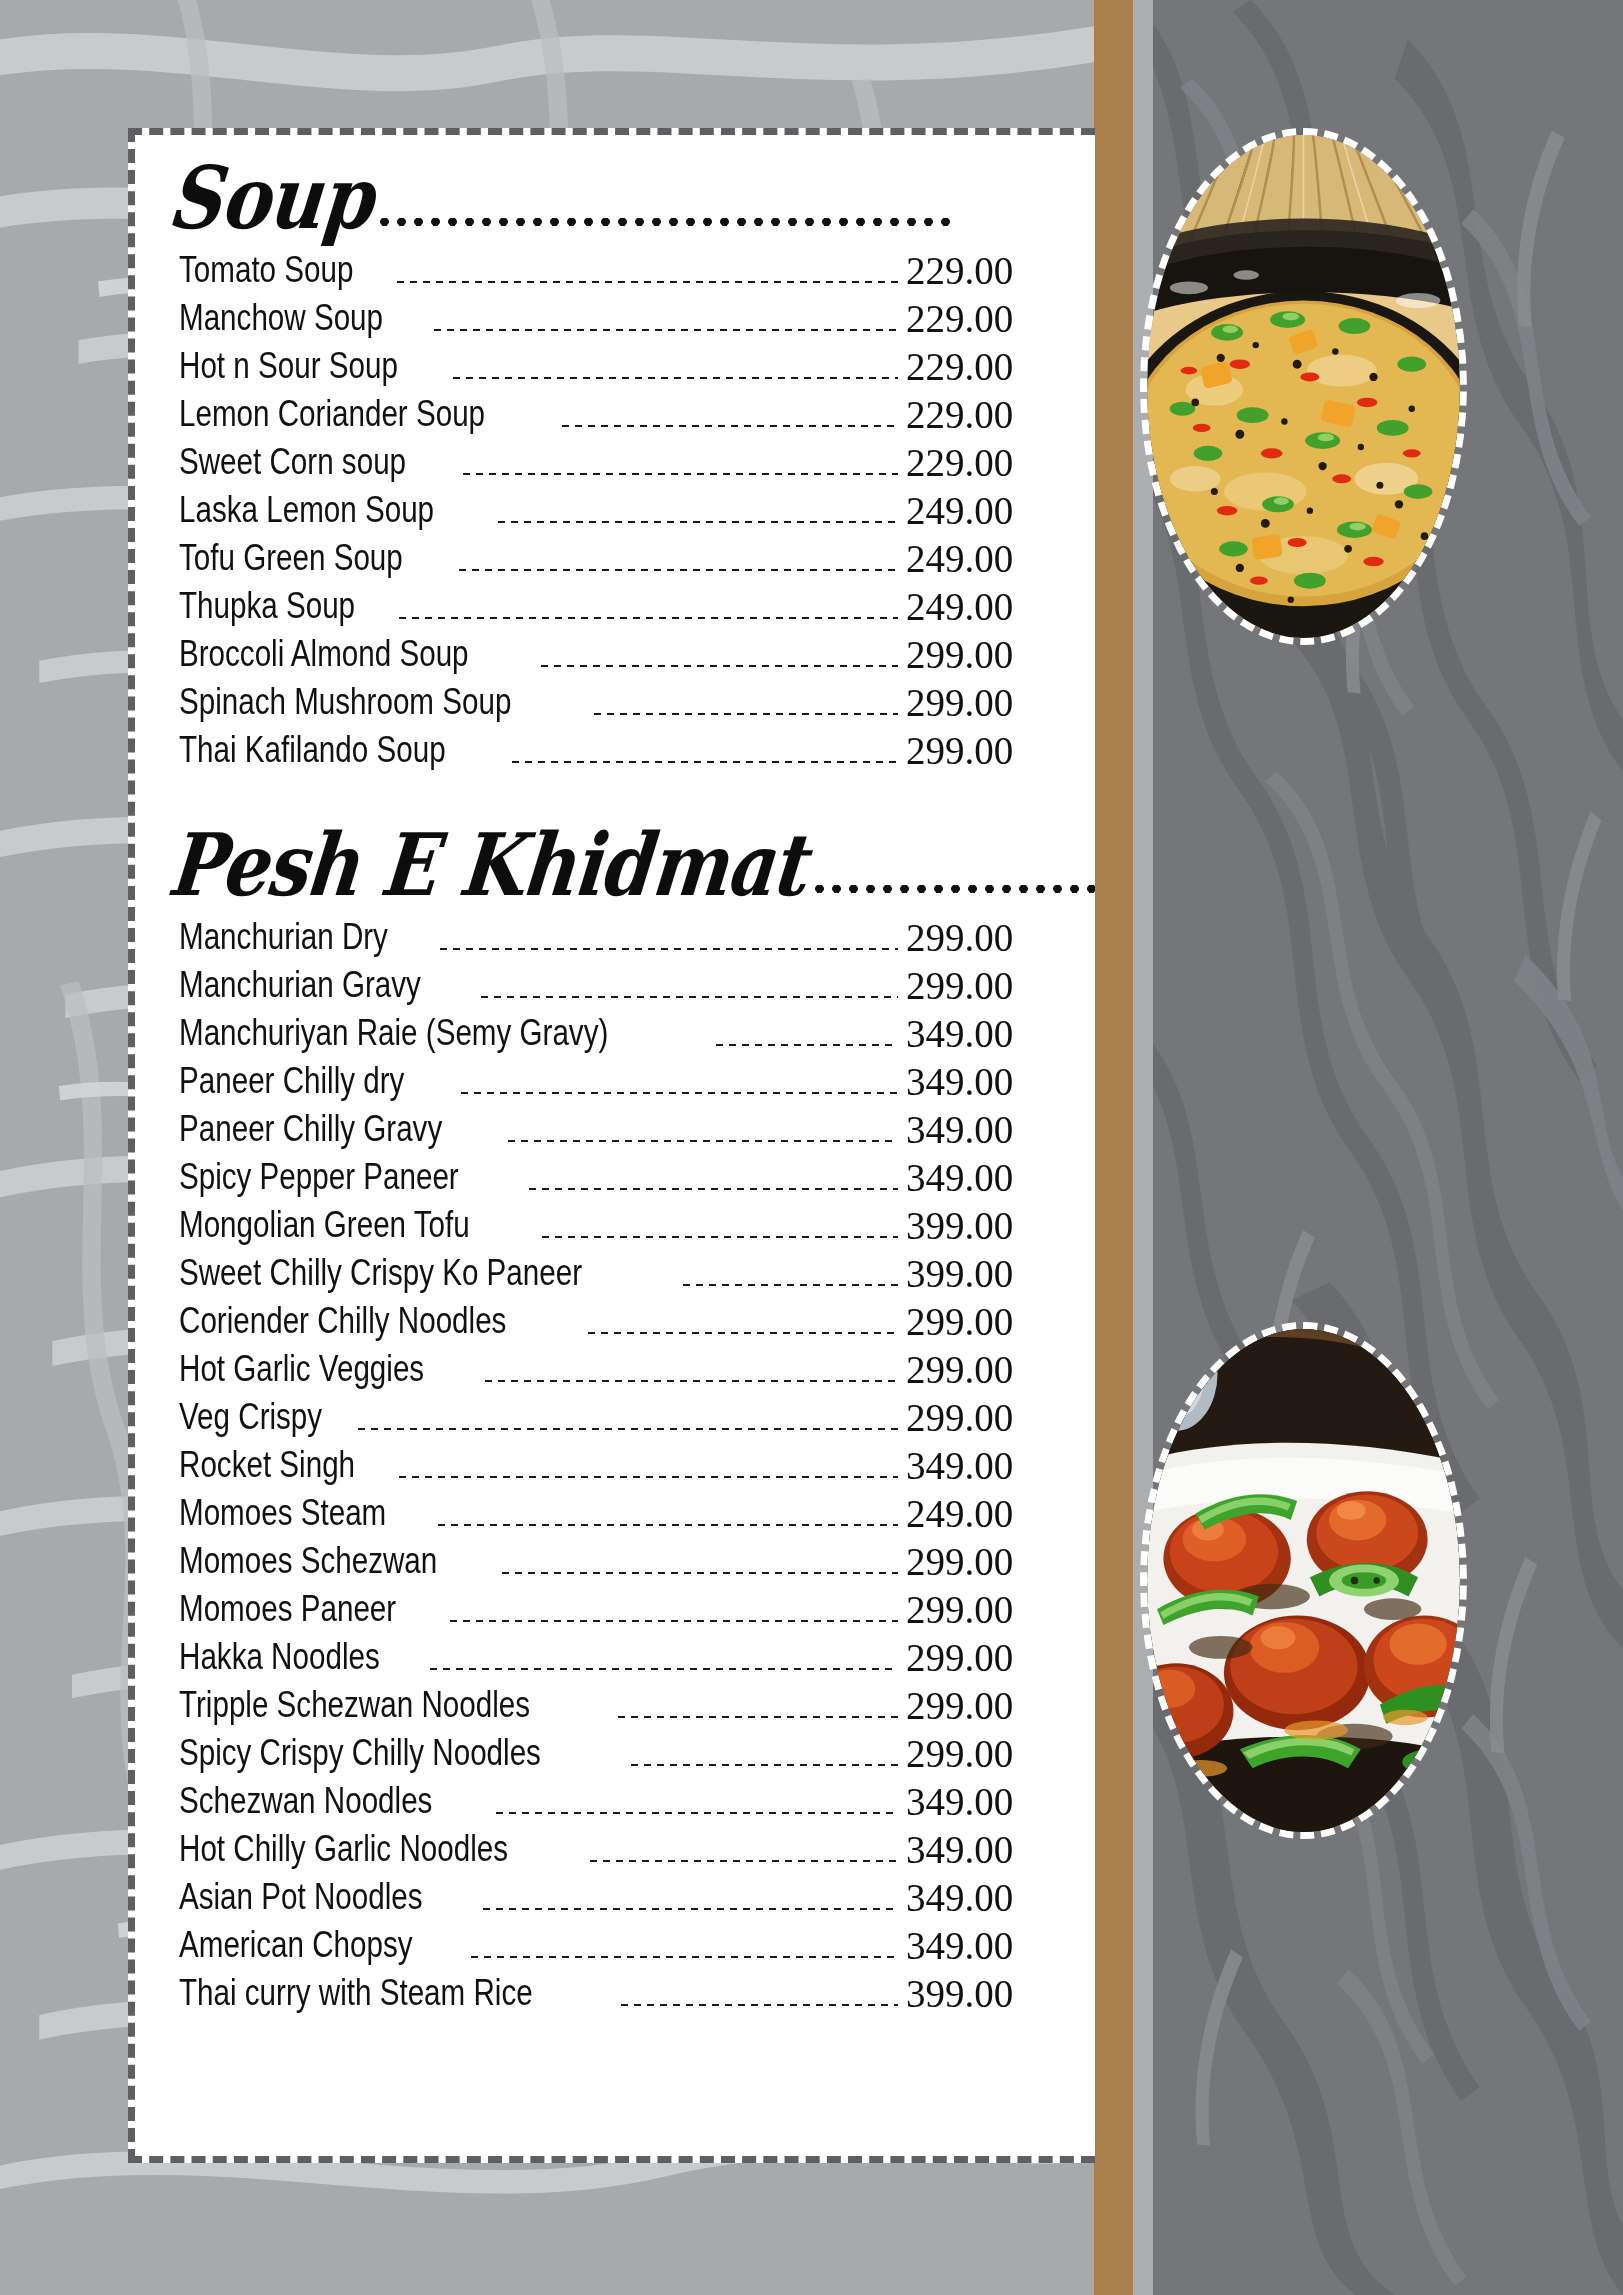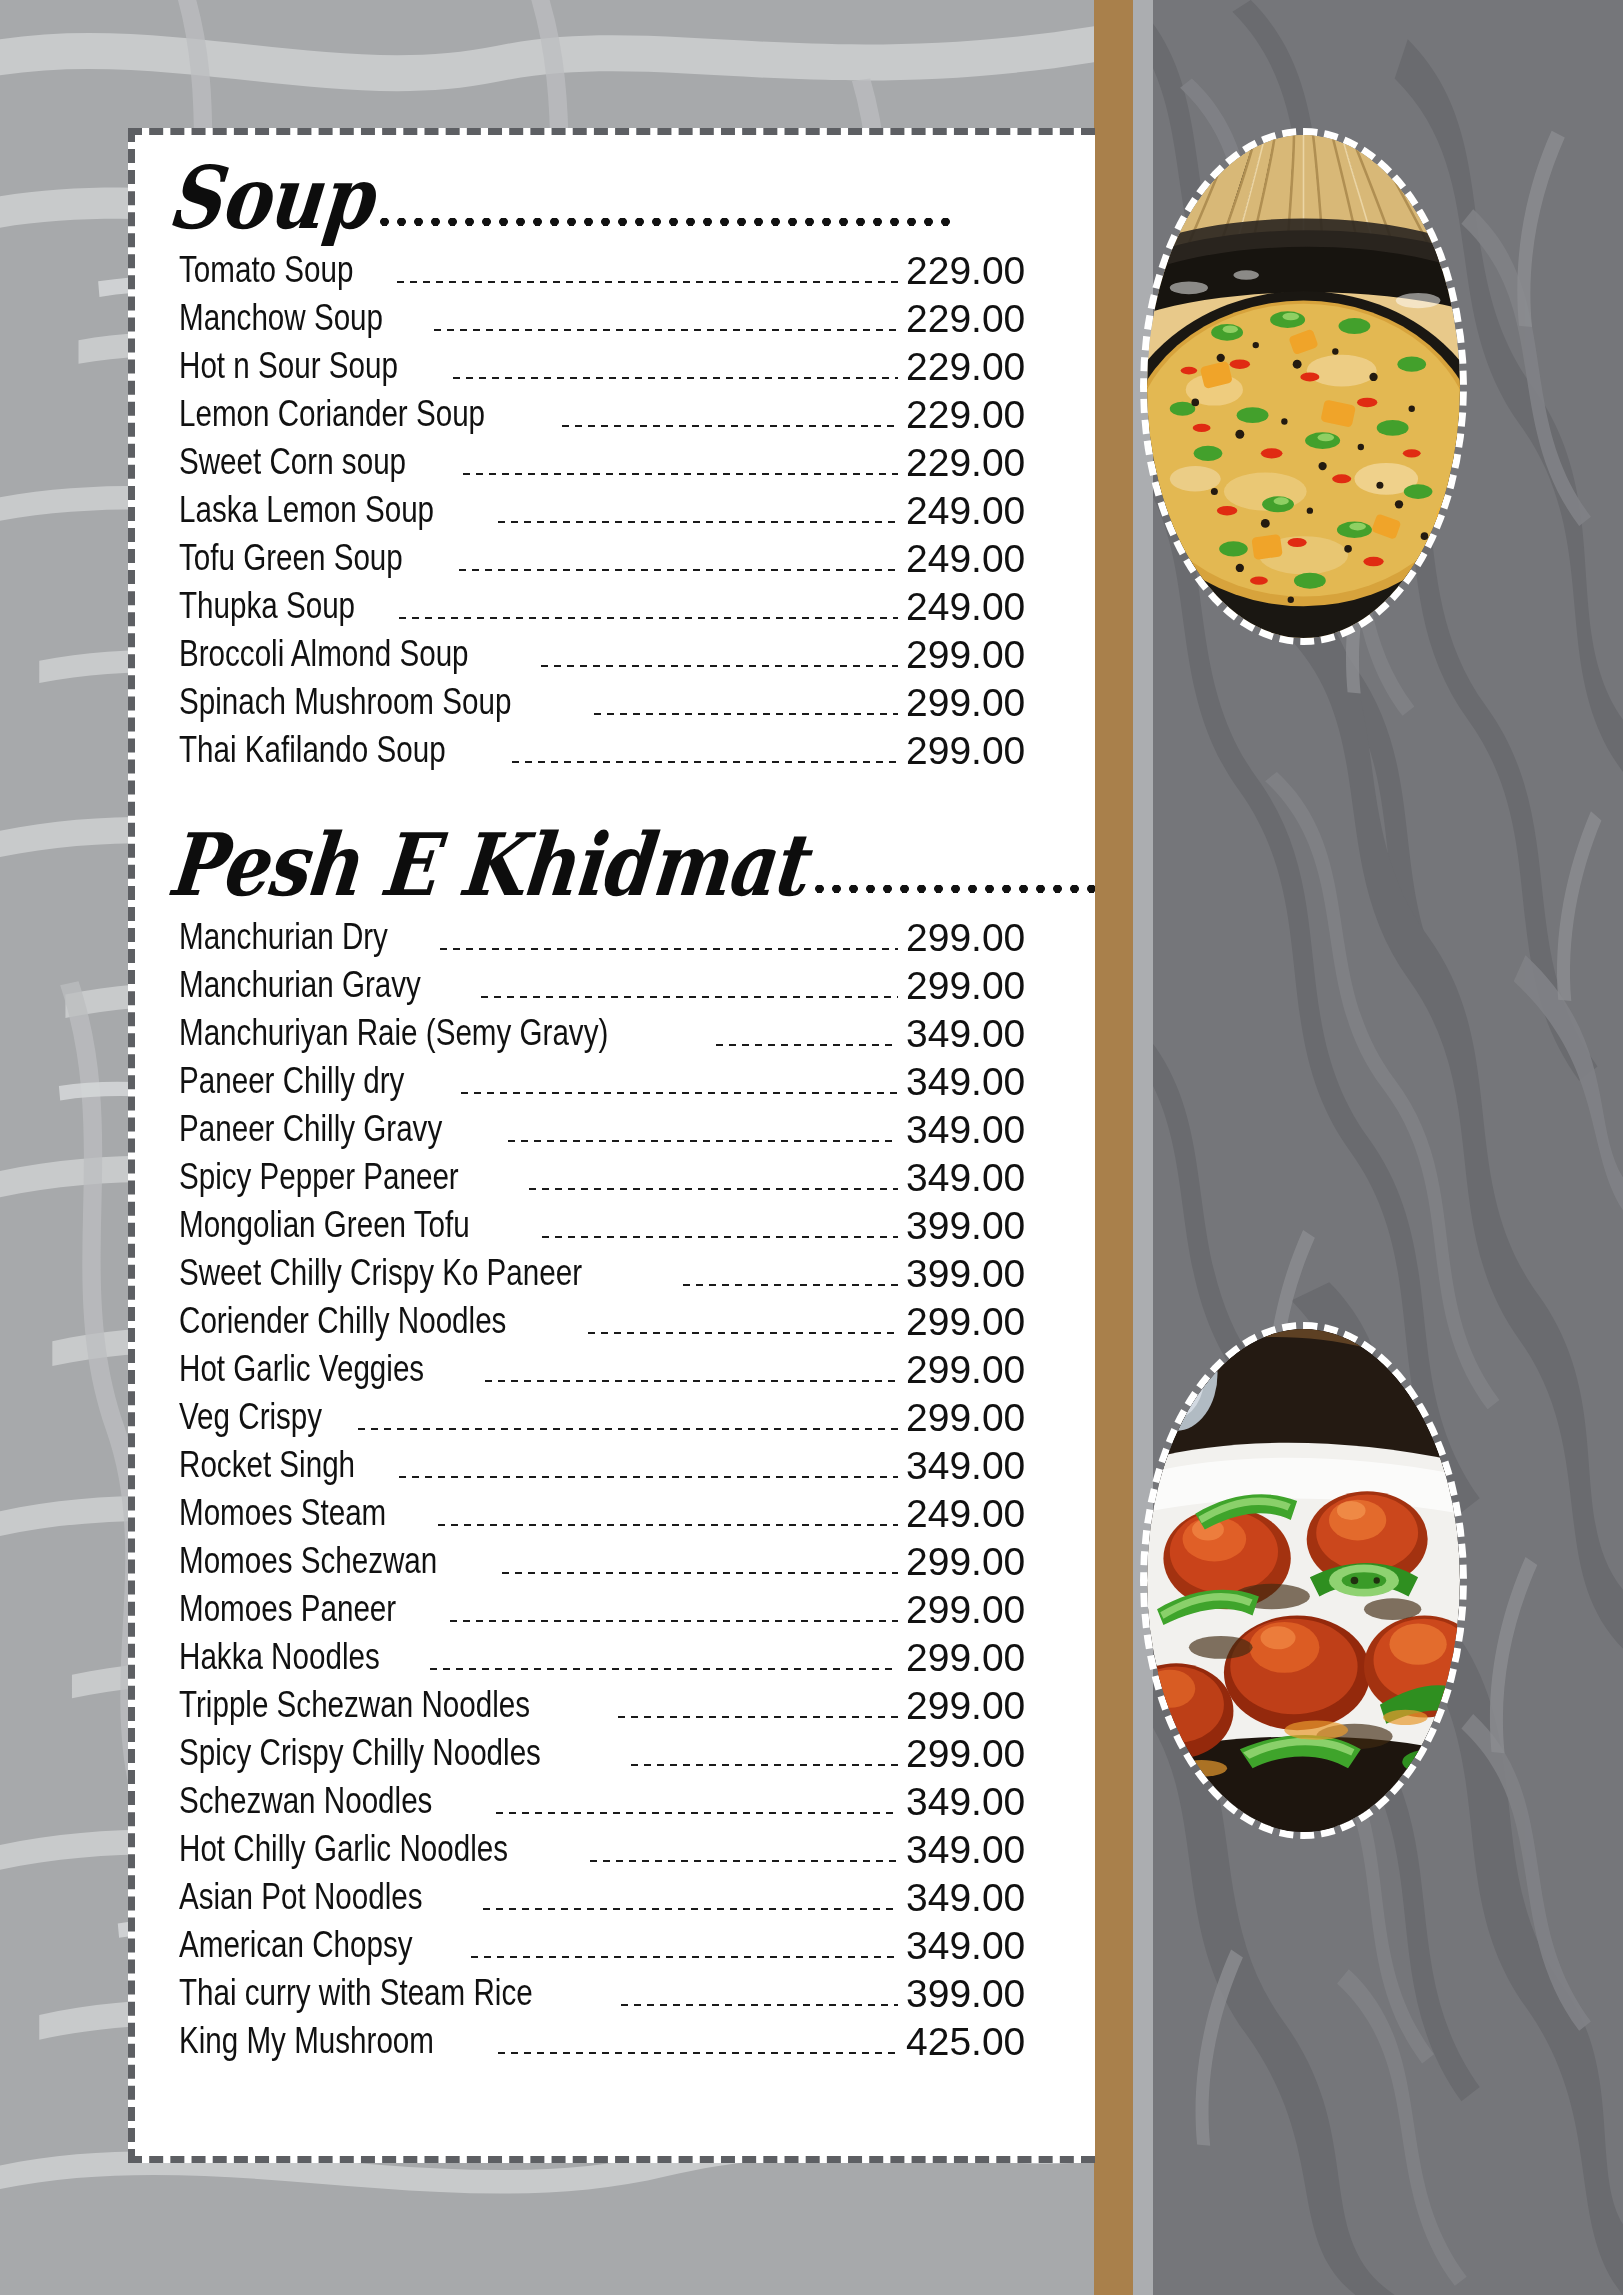--- a/index.html
+++ b/index.html
@@ -151,21 +151,21 @@
     margin: 0 7.9px 9.2px 0;
     background-image: repeating-linear-gradient(
         to right,
         #1a1a1a 0px, #1a1a1a 7.2px,
         transparent 7.2px, transparent 13px);
     background-size: 13px 2.6px;
     background-repeat: repeat-x;
     background-position: 0 bottom;
   }
   .row-price {
-    font-family: Liberation Sans, sans-serif;
+    font-family: Liberation Serif, serif;
     font-size: 39px;
     line-height: 39px;
     color: #111;
     flex: 0 0 169px;
     text-align: left;
     padding-bottom: 2.6px;
   }
 
   
   .photo {
@@ -630,25 +630,20 @@
             <div class="row">
               <span class="row-name">American  Chopsy</span>
               <span class="row-lead"></span>
               <span class="row-price">349.00</span>
             </div>
             <div class="row">
               <span class="row-name">Thai curry with Steam Rice</span>
               <span class="row-lead"></span>
               <span class="row-price">399.00</span>
             </div>
-            <div class="row">
-              <span class="row-name">King My Mushroom</span>
-              <span class="row-lead"></span>
-              <span class="row-price">425.00</span>
-            </div>
           </div>
         </div>
       </div>
   </div>
   <div class="card-dash"></div>
 
 </div>
 
 
 </body></html>

